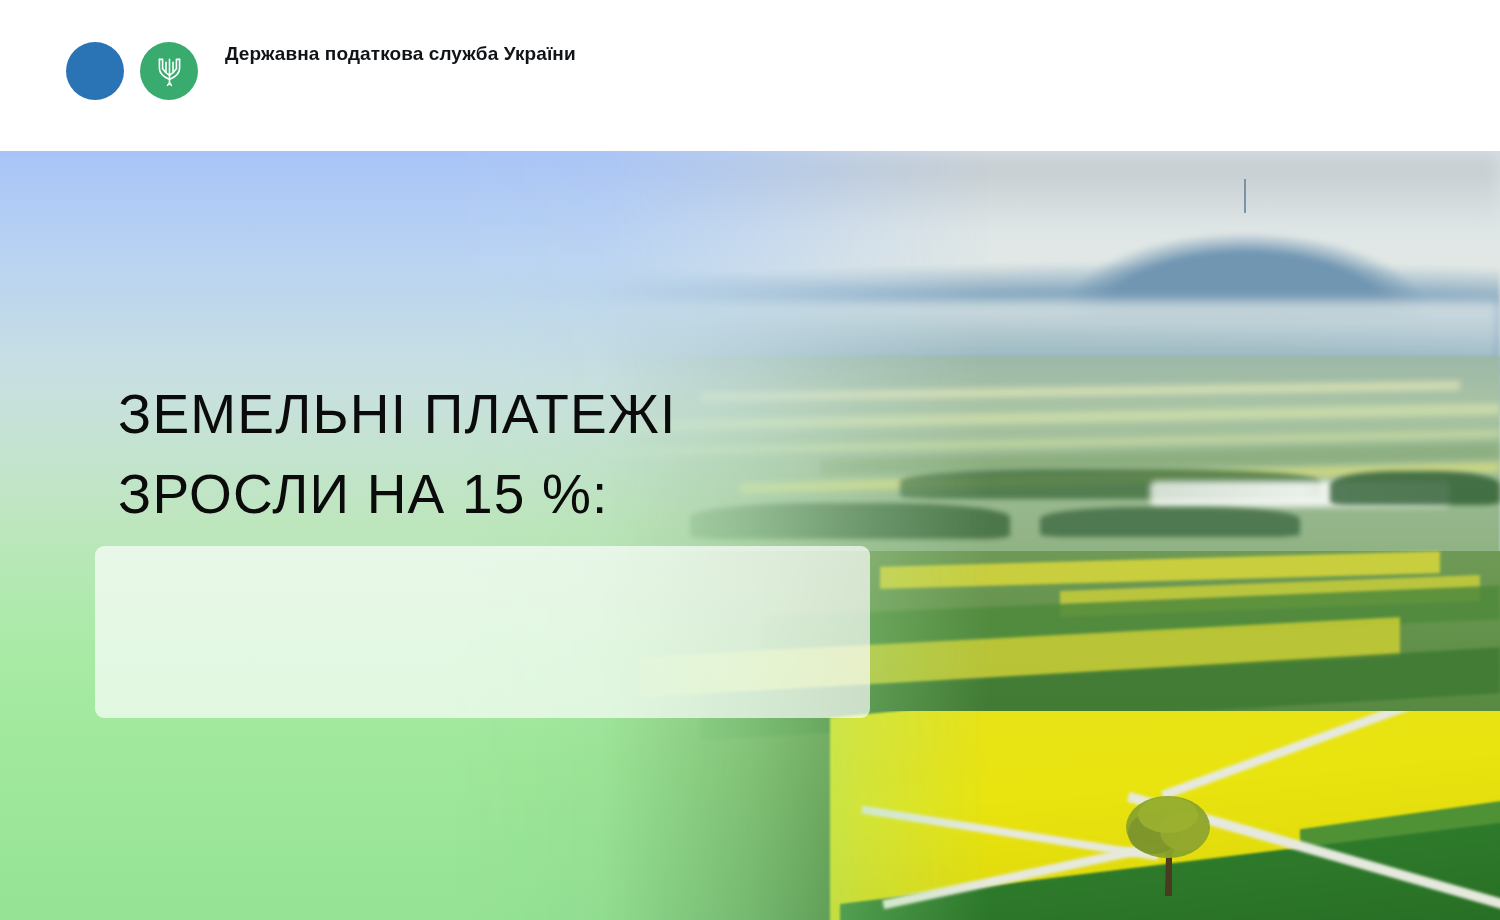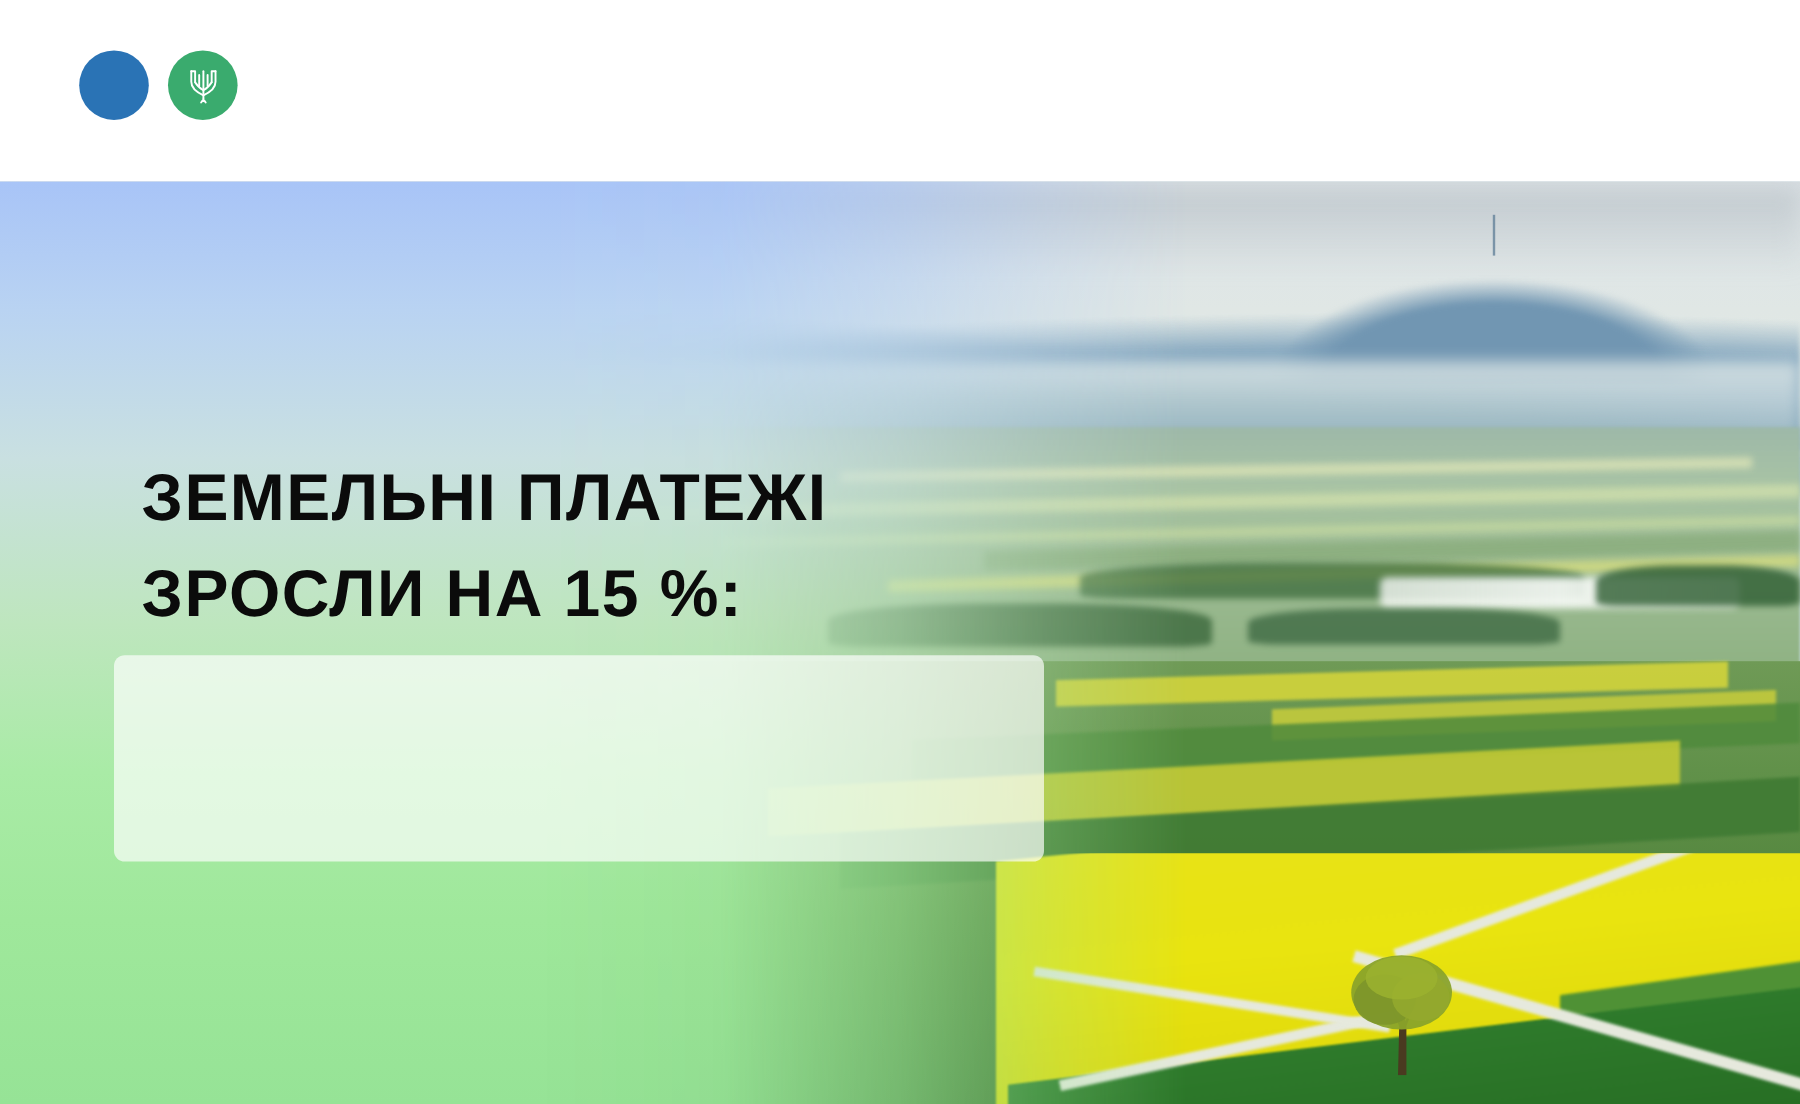--- a/index.html
+++ b/index.html
@@ -142,21 +142,21 @@
     position:absolute;left:0;top:151px;width:1500px;height:769px;z-index:21;
     pointer-events:none;
     background:linear-gradient(to bottom,#A8C4F7 0%,#B9D3F2 14%,#C9E0E1 30%,#BEE6BE 48%,#A9EBA6 64%,#9FE89B 80%,#96E396 100%);
     -webkit-mask-image:linear-gradient(to right,#000 0%,#000 30%,rgba(0,0,0,.95) 40%,rgba(0,0,0,.62) 50%,rgba(0,0,0,.28) 58%,rgba(0,0,0,0) 66%);
             mask-image:linear-gradient(to right,#000 0%,#000 30%,rgba(0,0,0,.95) 40%,rgba(0,0,0,.62) 50%,rgba(0,0,0,.28) 58%,rgba(0,0,0,0) 66%);
   }
 
   
   .headline{
     position:absolute;left:118px;top:374px;z-index:30;
-    font-size:55px;line-height:80px;font-weight:bold;color:#0b0b0b;
+    font-size:55px;line-height:80px;font-weight:normal;color:#0b0b0b;
     letter-spacing:1.2px;white-space:pre-line;
     font-stretch:condensed;
   }
   .subcard{
     position:absolute;left:95px;top:546px;width:775px;height:172px;
     z-index:30;border-radius:9px;
     background:rgba(255,255,255,.68);
   }
   .subtext{
     position:absolute;left:123px;top:568px;z-index:31;
@@ -179,20 +179,23 @@
             <path d="M13.5 27.8 L11.6 30.4 M13.5 27.8 L15.4 30.4"></path>
             <path d="M3.4 4.4 V13.2 Q3.4 20.0 13.5 24.4 Q23.6 20.0 23.6 13.2 V4.4"></path>
             <path d="M3.4 4.4 H6.6 V13.6"></path>
             <path d="M23.6 4.4 H20.4 V13.6"></path>
             <path d="M6.6 13.6 Q9.0 17.8 13.5 20.2 Q18.0 17.8 20.4 13.6"></path>
             <path d="M10.0 7.4 V16.6"></path>
             <path d="M17.0 7.4 V16.6"></path>
           </svg>
         </div>
       </div>
+      <div class="logo-text">Державна
+податкова
+служба України</div>
     </div>
   </div>
 
   <div class="scene">
     <div class="sky"></div>
     <div class="cloudband"></div>
 
     <div class="ridge-far"></div>
     <div class="ridge-peak"></div>
     <div class="mast"></div>

